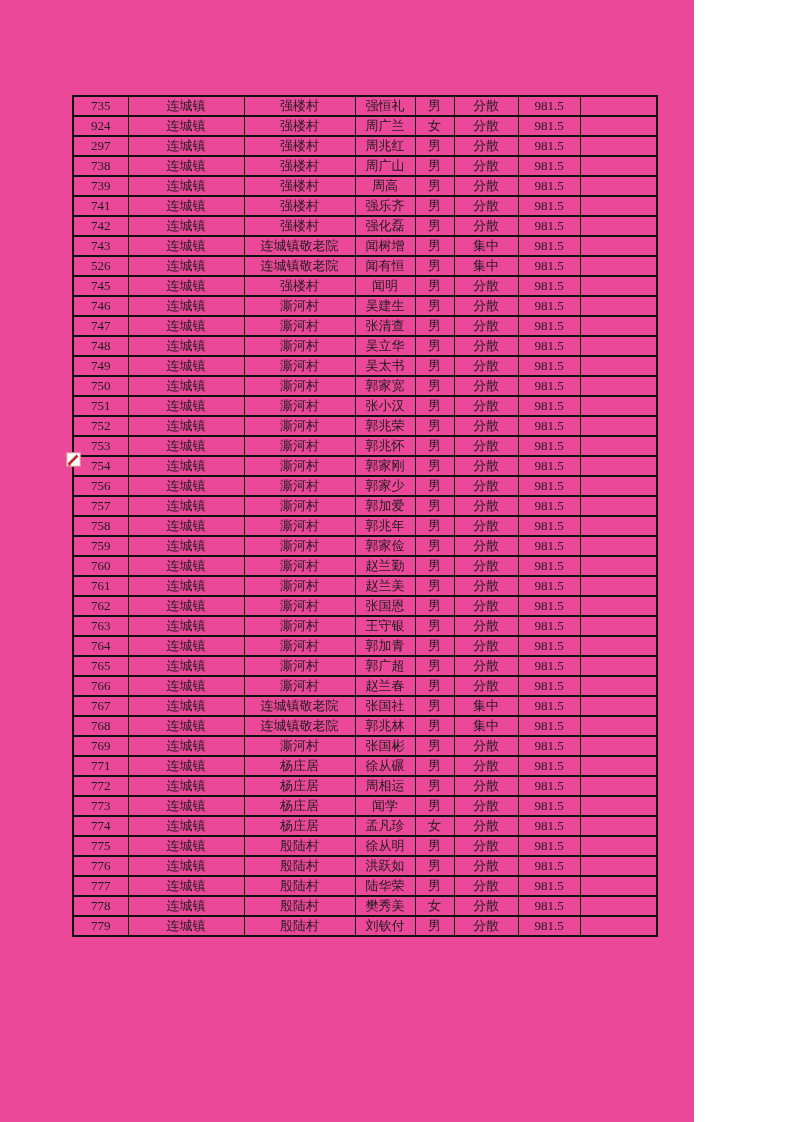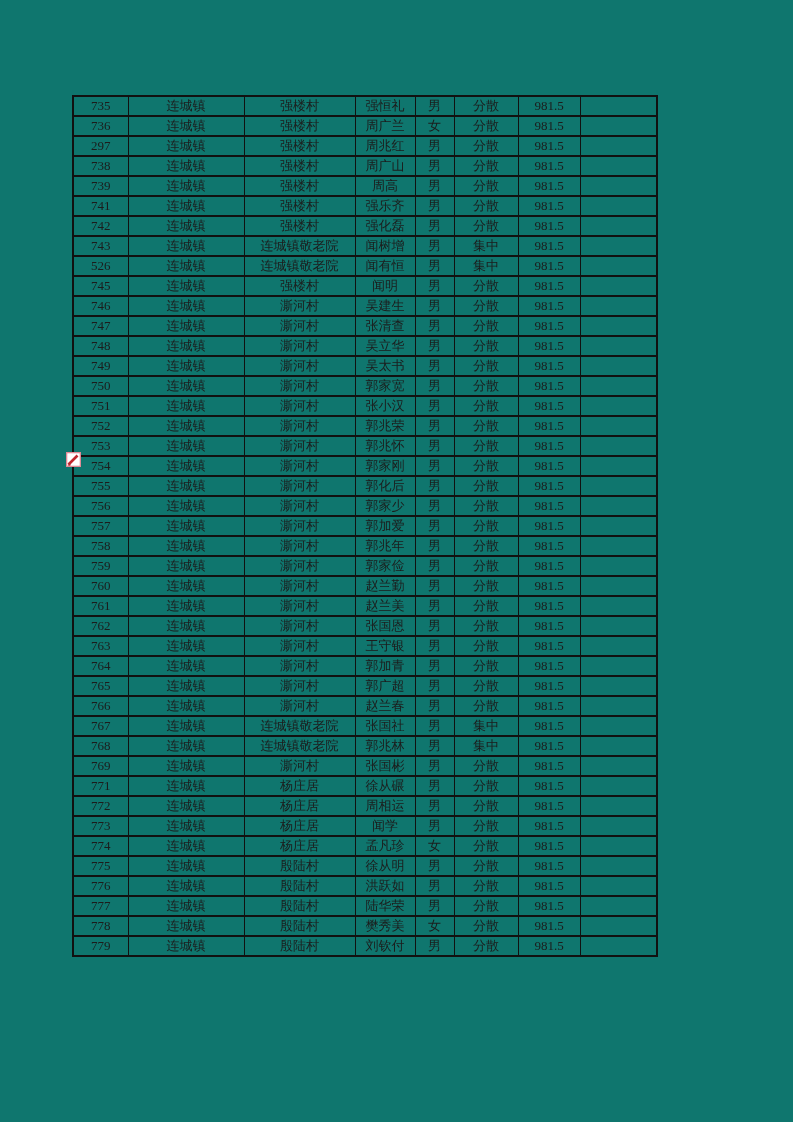--- a/index.html
+++ b/index.html
@@ -3,23 +3,23 @@
 <meta charset="utf-8">
 <style>
   html, body {
     margin: 0;
     padding: 0;
     background: #ffffff;
     font-family: "Liberation Serif", "DejaVu Serif", serif;
   }
   .page {
     position: relative;
-    width: 793px;
+    width: 694px;
     height: 1122px;
-    background: #0f766e;
+    background: #ec4899;
     overflow: hidden;
   }
   table.roster {
     position: absolute;
     left: 72px;
     top: 95px;
     border-collapse: collapse;
     table-layout: fixed;
     width: 584px;
     border: 2px solid #111111;
@@ -76,21 +76,21 @@
       <td>735</td>
       <td>连城镇</td>
       <td>强楼村</td>
       <td>强恒礼</td>
       <td>男</td>
       <td>分散</td>
       <td>981.5</td>
       <td></td>
     </tr>
         <tr>
-      <td>736</td>
+      <td>924</td>
       <td>连城镇</td>
       <td>强楼村</td>
       <td>周广兰</td>
       <td>女</td>
       <td>分散</td>
       <td>981.5</td>
       <td></td>
     </tr>
         <tr>
       <td>297</td>
@@ -250,30 +250,20 @@
       <td>男</td>
       <td>分散</td>
       <td>981.5</td>
       <td></td>
     </tr>
         <tr>
       <td>754</td>
       <td>连城镇</td>
       <td>澌河村</td>
       <td>郭家刚</td>
-      <td>男</td>
-      <td>分散</td>
-      <td>981.5</td>
-      <td></td>
-    </tr>
-        <tr>
-      <td>755</td>
-      <td>连城镇</td>
-      <td>澌河村</td>
-      <td>郭化后</td>
       <td>男</td>
       <td>分散</td>
       <td>981.5</td>
       <td></td>
     </tr>
         <tr>
       <td>756</td>
       <td>连城镇</td>
       <td>澌河村</td>
       <td>郭家少</td>

